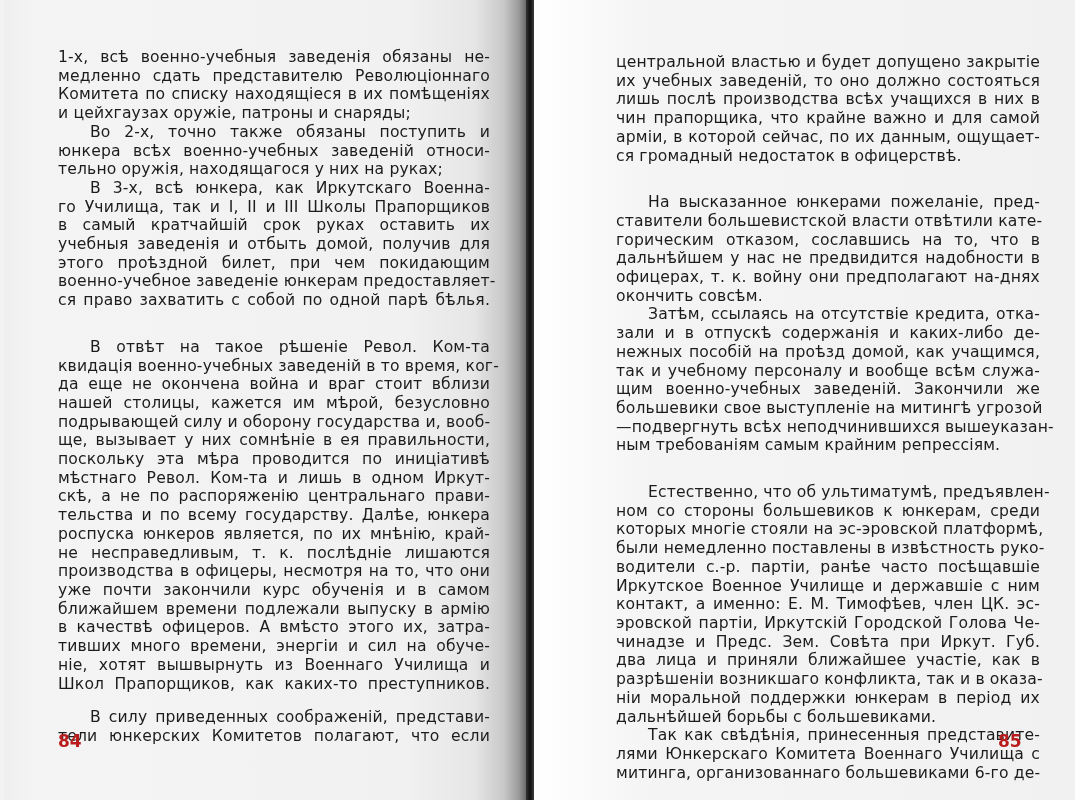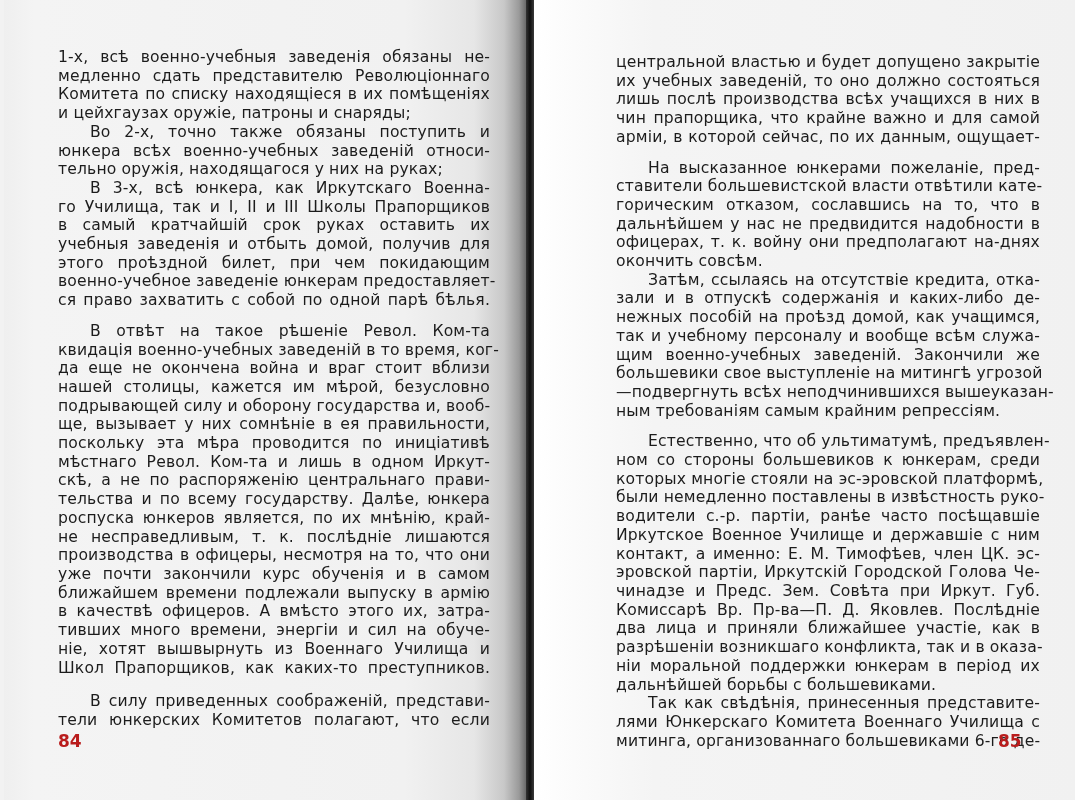--- a/index.html
+++ b/index.html
@@ -31,21 +31,21 @@
       position: absolute;
       font-size: 15.6px;
       line-height: 18.7px;
       text-align: justify;
       letter-spacing: 0.15px;
     }
     .left-text { left: 54px; top: 48px; width: 432px; }
     .right-text { left: 612px; top: 53px; width: 424px; }
     .para { margin: 0; text-indent: 0; }
     .para.gap { margin-top: 15px; }
-    .para.gap-lg { margin-top: 12px; }
+    .para.gap-lg { margin-top: 28px; }
     .line { display: block; text-align: justify; text-align-last: justify; white-space: nowrap; }
     .line.last { text-align-last: left; }
     .line.indent { padding-left: 32px; }
     .page-number {
       position: absolute; font-size: 17px; font-weight: bold; color: #b91c1c; text-align: center;
     }
     .pn-left { left: 54px; top: 731px; }
     .pn-right { left: 994px; top: 731px; }
   </style>
 </head>
@@ -112,20 +112,21 @@
   <div class="page-number pn-left">84</div>
 
   <div class="text-block right-text">
 
     <div class="para">
       <span class="line">центральной властью и будет допущено закрытіе</span>
       <span class="line">их учебных заведеній, то оно должно состояться</span>
       <span class="line">лишь послѣ производства всѣх учащихся в них в</span>
       <span class="line">чин прапорщика, что крайне важно и для самой</span>
       <span class="line">арміи, в которой сейчас, по их данным, ощущает-</span>
+      <span class="line last">ся громадный недостаток в офицерствѣ.</span>
     </div>
 
     <div class="para gap-lg">
       <span class="line indent">На высказанное юнкерами пожеланіе, пред-</span>
       <span class="line">ставители большевистской власти отвѣтили кате-</span>
       <span class="line">горическим отказом, сославшись на то, что в</span>
       <span class="line">дальнѣйшем у нас не предвидится надобности в</span>
       <span class="line">офицерах, т. к. войну они предполагают на-днях</span>
       <span class="line last">окончить совсѣм.</span>
     </div>
@@ -144,21 +145,20 @@
     <div class="para gap-lg">
       <span class="line indent">Естественно, что об ультиматумѣ, предъявлен-</span>
       <span class="line">ном со стороны большевиков к юнкерам, среди</span>
       <span class="line">которых многіе стояли на эс-эровской платформѣ,</span>
       <span class="line">были немедленно поставлены в извѣстность руко-</span>
       <span class="line">водители с.-р. партіи, ранѣе часто посѣщавшіе</span>
       <span class="line">Иркутское Военное Училище и державшіе с ним</span>
       <span class="line">контакт, а именно: Е. М. Тимофѣев, член ЦК. эс-</span>
       <span class="line">эровской партіи, Иркутскій Городской Голова Че-</span>
       <span class="line">чинадзе и Предс. Зем. Совѣта при Иркут. Губ.</span>
-      <span class="line">Комиссарѣ Вр. Пр-ва—П. Д. Яковлев. Послѣдніе</span>
       <span class="line">два лица и приняли ближайшее участіе, как в</span>
       <span class="line">разрѣшеніи возникшаго конфликта, так и в оказа-</span>
       <span class="line">ніи моральной поддержки юнкерам в період их</span>
       <span class="line last">дальнѣйшей борьбы с большевиками.</span>
     </div>
 
     <div class="para">
       <span class="line indent">Так как свѣдѣнія, принесенныя представите-</span>
       <span class="line">лями Юнкерскаго Комитета Военнаго Училища с</span>
       <span class="line">митинга, организованнаго большевиками 6-го де-</span>

